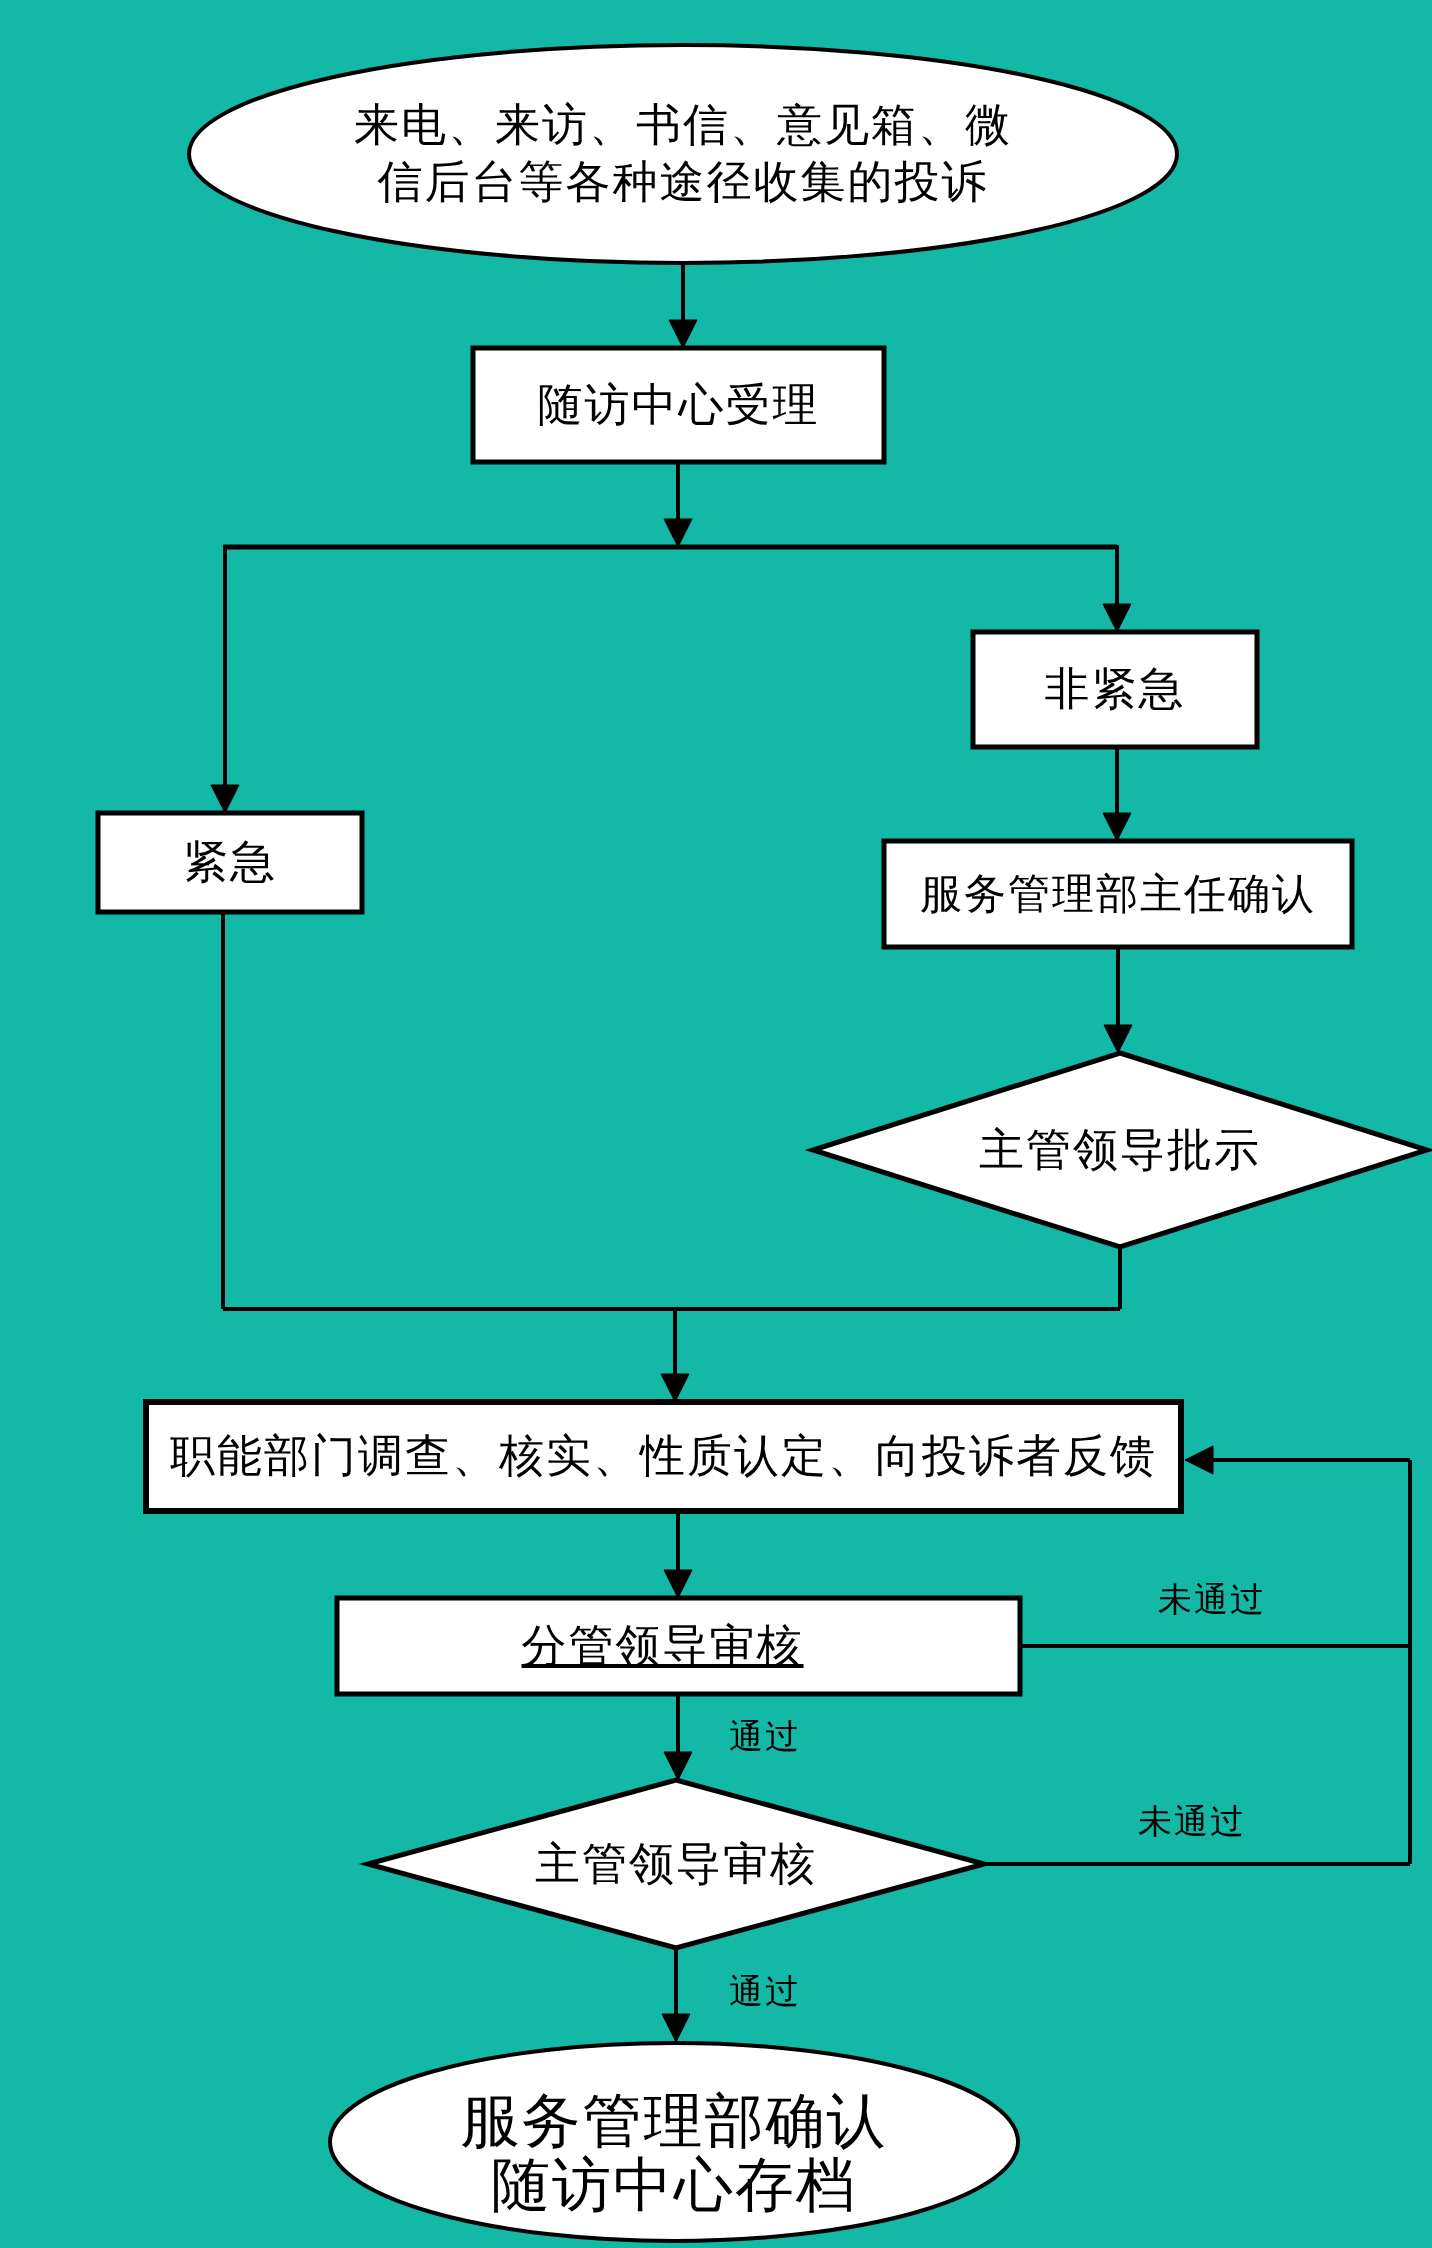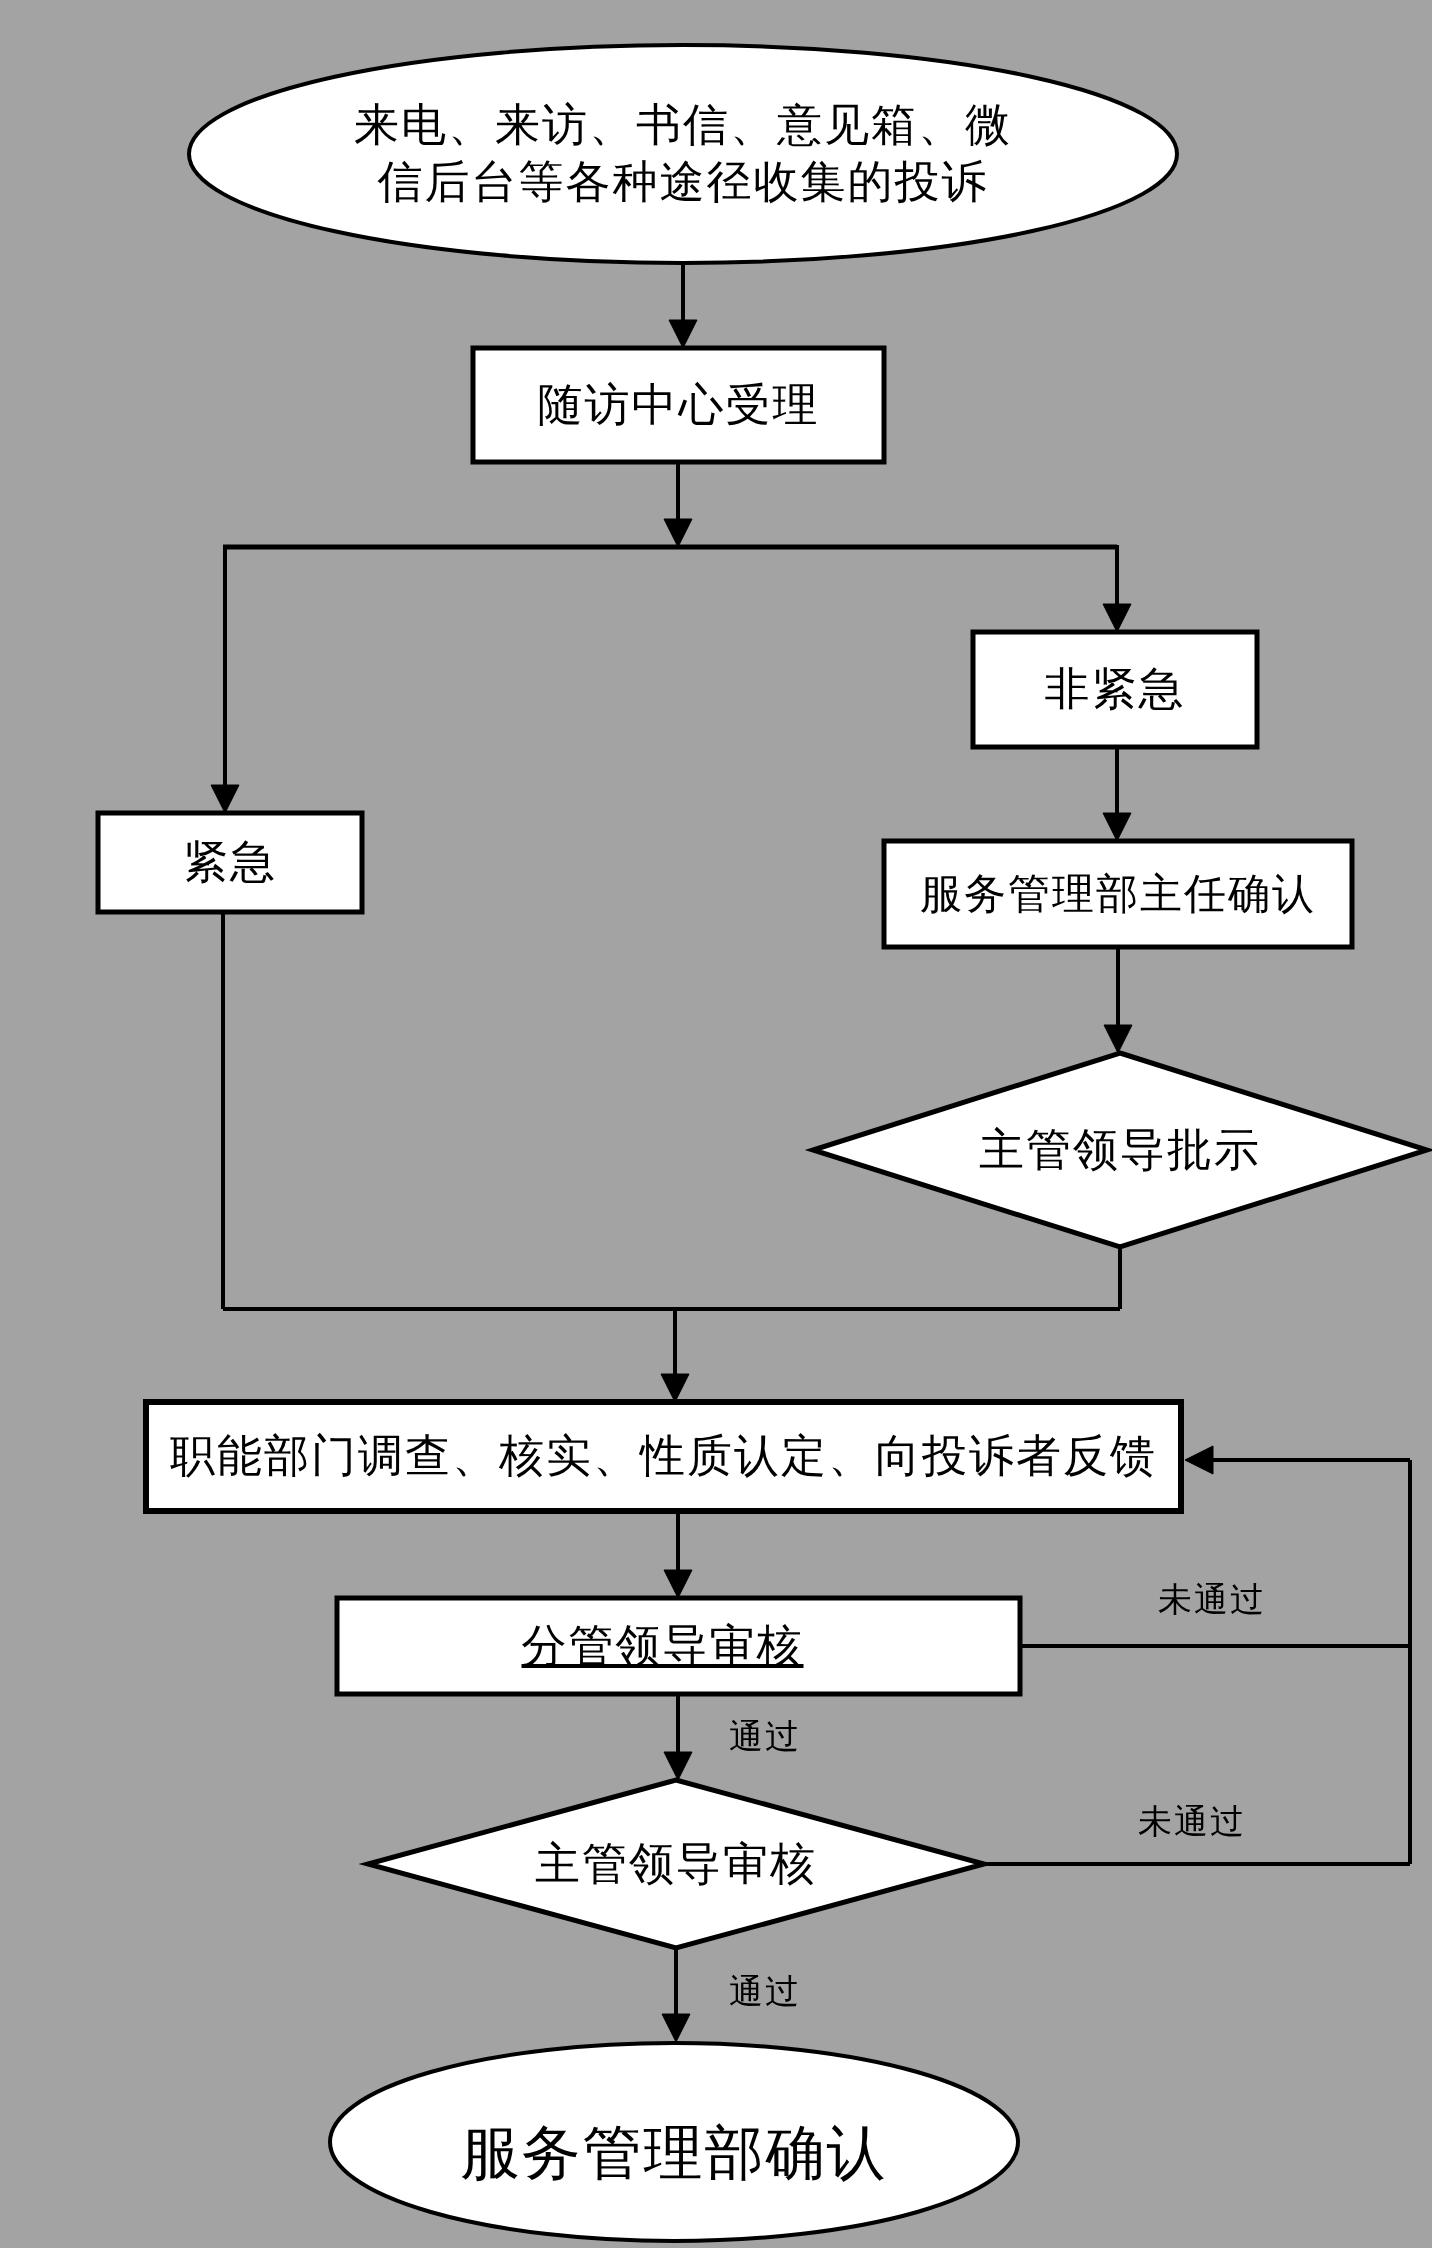--- a/index.html
+++ b/index.html
@@ -1,19 +1,19 @@
 <!DOCTYPE html>
 <html><head>
 <meta charset="utf-8">
 <style>
   html,body{margin:0;padding:0;background:#ffffff;}
   #canvas{
     position:relative;
     width:1432px;height:2248px;
-    background:#a3a3a3;
+    background:#14b8a6;
     font-family:"Liberation Serif","DejaVu Serif",serif;
     color:#000;
     overflow:hidden;
   }
   #wires{position:absolute;left:0;top:0;width:1432px;height:2248px;}
   .node-text{
     position:absolute;
     display:flex;align-items:center;justify-content:center;
     text-align:center;
     font-size:44px;
@@ -131,20 +131,21 @@
   <div class="node-text big" style="left:813px;top:1100px;width:614px;height:100px;">主管领导批示</div>
 
   <div class="node-text big" style="left:146px;top:1402px;width:1035px;height:109px;">职能部门调查、核实、性质认定、向投诉者反馈</div>
 
   <div class="node-text big" style="left:321px;top:1598px;width:683px;height:96px;text-decoration:underline;">分管领导审核</div>
 
   <div class="node-text big" style="left:368px;top:1814px;width:616px;height:100px;">主管领导审核</div>
 
   <div class="node-text multi small" style="left:374px;top:2088px;width:600px;height:130px;line-height:64px;font-size:59px;">
     <span>服务管理部确认</span>
+    <span>随访中心存档</span>
   </div>
 
   <div class="edge-label" style="left:765px;top:1737px;">通过</div>
 
   <div class="edge-label" style="left:765px;top:1992px;">通过</div>
 
   <div class="edge-label" style="left:1212px;top:1600px;">未通过</div>
 
   <div class="edge-label" style="left:1192px;top:1822px;">未通过</div>
 

